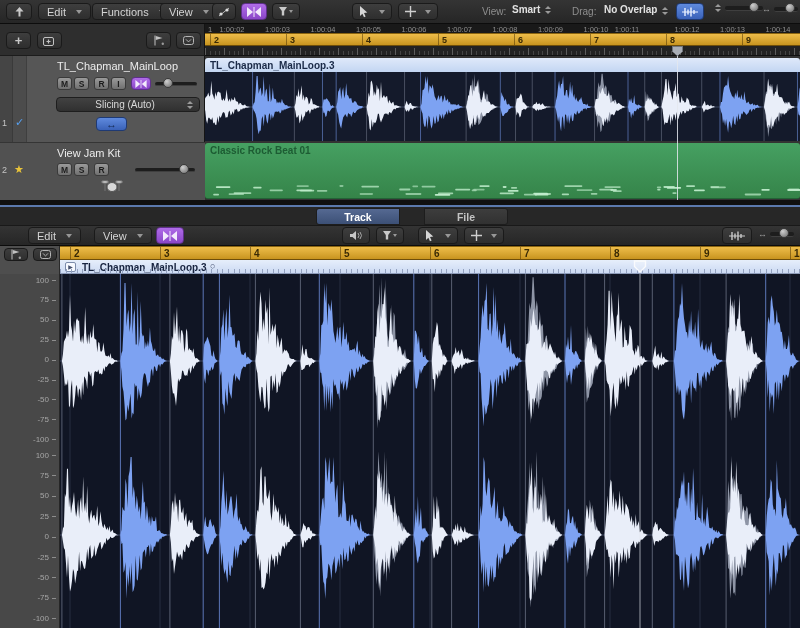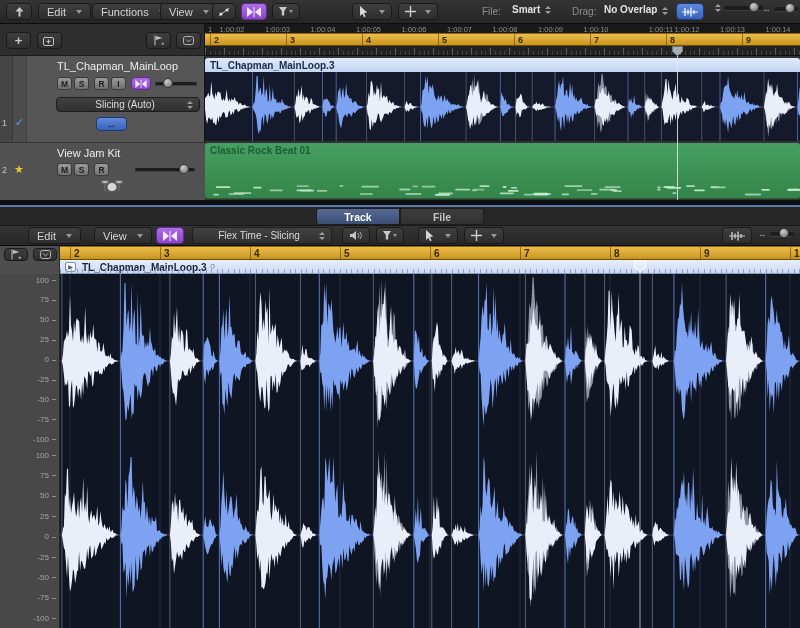--- a/index.html
+++ b/index.html
@@ -101,21 +101,21 @@
           <path d="M1 0 L1 10 L3.4 7.8 L5 11.3 L6.6 10.5 L5 7 L8.3 6.6 Z" fill="#d6d6d6"></path>
         </svg>
       <span class="carat"></span>
     </div>
     <div class="abs icon-btn" style="left:398px;top:3px;width:40px;justify-content:space-between;padding:0 6px;">
       <svg width="11" height="11" viewBox="0 0 11 11">
           <path d="M5.5 0 L5.5 11 M0 5.5 L11 5.5" stroke="#cfcfcf" stroke-width="1.4"></path>
         </svg>
       <span class="carat"></span>
     </div>
-    <span class="abs lbl" style="left:482px;top:6px;">File:</span>
+    <span class="abs lbl" style="left:482px;top:6px;">View:</span>
     <div class="abs" style="left:512px;top:4px;display:flex;align-items:center;">
       <span class="val">Smart</span>
       <span class="stepper">
           <i class="up"></i>
           <i class="dn"></i>
         </span>
     </div>
     <span class="abs lbl" style="left:572px;top:6px;text-align:right;">Drag:</span>
     <div class="abs" style="left:604px;top:4px;display:flex;align-items:flex-end;">
       <span class="val">No Overlap</span>
@@ -175,21 +175,21 @@
       <span style="position: absolute; left: 3px; top: 1px; font-size: 7.5px; color: rgb(143, 143, 143);">1</span>
       <span class="timelabel" style="left: 27px;">1:00:02</span>
       <span class="timelabel" style="left: 72.5px;">1:00:03</span>
       <span class="timelabel" style="left: 118px;">1:00:04</span>
       <span class="timelabel" style="left: 163.5px;">1:00:05</span>
       <span class="timelabel" style="left: 209px;">1:00:06</span>
       <span class="timelabel" style="left: 254.5px;">1:00:07</span>
       <span class="timelabel" style="left: 300px;">1:00:08</span>
       <span class="timelabel" style="left: 345.5px;">1:00:09</span>
       <span class="timelabel" style="left: 391px; text-align: right;">1:00:10</span>
-      <span class="timelabel" style="left: 456px;">1:00:11</span>
+      <span class="timelabel" style="left: 422px;">1:00:11</span>
       <span class="timelabel" style="left: 482px;">1:00:12</span>
       <span class="timelabel" style="left: 527.5px;">1:00:13</span>
       <span class="timelabel" style="left: 573px;">1:00:14</span>
     </div>
   <div class="abs yellowbar" style="left:205px;top:33px;width:595px;height:13px;" id="top-bar-ruler">
       <span class="barline" style="left: 5px;"></span>
       <span class="barnum" style="left: 9px;">2</span>
       <span class="barline" style="left: 81px;"></span>
       <span class="barnum" style="left: 85px;">3</span>
       <span class="barline" style="left: 157px;"></span>
@@ -396,47 +396,40 @@
   <div class="abs ph-handle" id="arr-ph-handle" style="top: 46px; left: 672px;"></div>
 
   <div class="abs" style="left:0;top:200px;width:800px;height:5px;background:#101010;"></div>
 
   <div class="abs" style="left:0;top:205px;width:800px;height:423px;background:#2e2e2e;border-top:2px solid #5b79ad;">
 
     <div class="abs" style="left:0;top:0;width:800px;height:19px;background:#272727;border-bottom:1px solid #191919;">
       <div class="abs tab active" style="left:316px;top:1px;border-radius:3px 0 0 3px;">
         <span>Track</span>
       </div>
-      <div class="abs tab" style="left:400px;top:1px;border-radius:0 3px 3px 0;text-align:right;">
+      <div class="abs tab" style="left:424px;top:1px;border-radius:0 3px 3px 0;text-align:right;">
         <span>File</span>
       </div>
     </div>
 
     <div class="abs toolbar" style="left:0;top:19px;width:800px;height:20px;">
       <div class="abs menu-btn" style="left:28px;top:1px;">
         <span>Edit</span>
           <span class="carat"></span>
       </div>
       <div class="abs menu-btn" style="left:94px;top:1px;">
         <span>View</span>
           <span class="carat"></span>
       </div>
       <div class="abs icon-btn purple" style="left:156px;top:1px;width:28px;">
         <svg width="14" height="10" viewBox="0 0 14 10">
             <path d="M0 0 L6 5 L0 10 Z" fill="#f3eafc"></path>
             <path d="M14 0 L8 5 L14 10 Z" fill="#f3eafc"></path>
             <rect x="6.5" y="0" width="1" height="10" fill="#f3eafc"></rect>
           </svg>
-      </div>
-      <div class="abs ddown" style="left:192px;top:1px;width:140px;height:17px;">
-        <span class="grow">Flex Time - Slicing</span>
-        <span class="stepper" style="margin-left:0;">
-            <i class="up"></i>
-            <i class="dn"></i>
-          </span>
       </div>
       <div class="abs icon-btn" style="left:342px;top:1px;width:28px;">
         <svg width="14" height="11" viewBox="0 0 14 11">
             <path d="M1 4 h2.5 L7 1 V10 L3.5 7 H1 Z" fill="#c6c6c6"></path>
             <path d="M9 3 q2 2.5 0 5 M11 2 q3 3.5 0 7" stroke="#a8a8a8" fill="none"></path>
           </svg>
       </div>
       <div class="abs icon-btn" style="left:376px;top:1px;width:28px;">
         <svg width="16" height="11" viewBox="0 0 16 11">
             <path d="M1 1 L9 1 L6.2 5 L6.2 9.5 L3.8 9.5 L3.8 5 Z" fill="#c9c9c9"></path>

